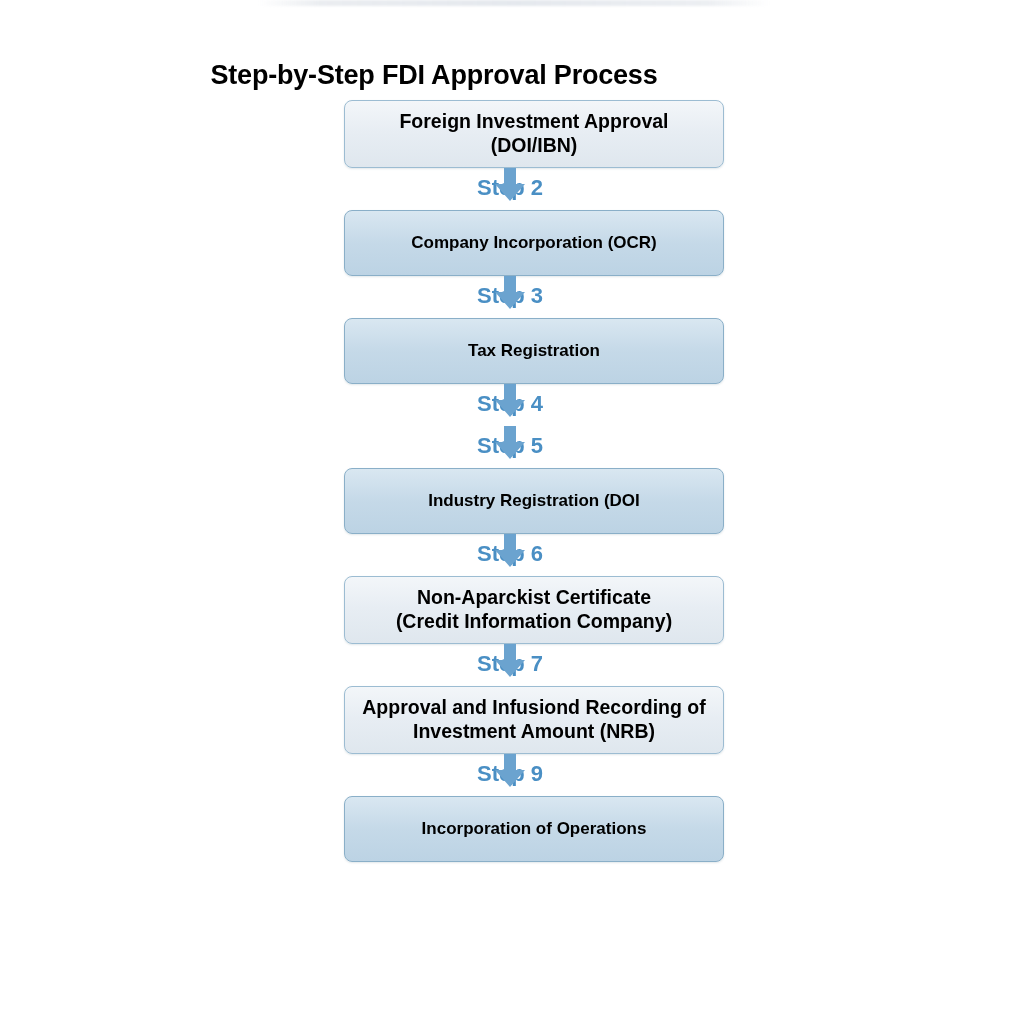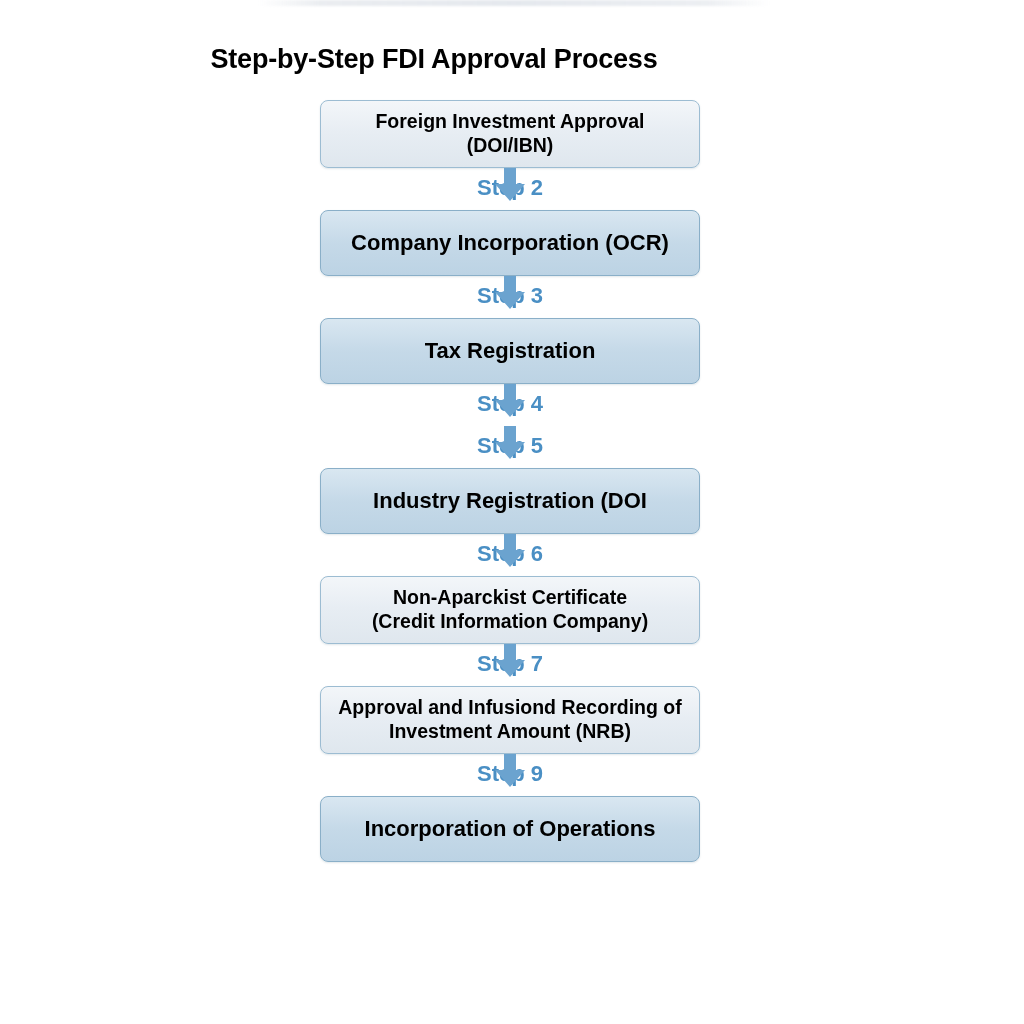--- a/index.html
+++ b/index.html
@@ -33,21 +33,21 @@
         rgba(238,240,243,0) 0%,
         rgba(231,234,238,0.85) 12%,
         rgba(226,230,236,0.9) 50%,
         rgba(233,236,240,0.85) 88%,
         rgba(240,242,245,0) 100%);
     filter: blur(1.2px);
   }
 
   .chart-title {
     position: absolute;
-    top: 44px;
+    top: 60px;
     left: 0;
     width: 868px;
     text-align: center;
     font-size: 27px;
     font-weight: bold;
     color: #000000;
     letter-spacing: -0.2px;
   }
 
   .flow-column {
@@ -66,34 +66,35 @@
     display: flex;
     align-items: center;
     justify-content: center;
     text-align: center;
     color: #000000;
     font-weight: bold;
     line-height: 1.22;
     padding: 6px 14px;
     box-shadow: 0 1px 2px rgba(90,120,140,0.18);
     z-index: 1;
+    margin-left: 24px;
   }
 
   
   .tint-pale {
     background: linear-gradient(180deg, #f3f6f9 0%, #e7edf3 48%, #dfe7ee 100%);
     border-color: #9cbcd2;
   }
   .tint-blue {
     background: linear-gradient(180deg, #d9e7f1 0%, #c5d9e8 50%, #bcd3e4 100%);
     border-color: #8aafc8;
   }
 
   .node-h1 { height: 68px; font-size: 19.5px; }
-  .node-h2 { height: 66px; font-size: 22px; }
+  .node-h2 { height: 66px; font-size: 17px; }
 
   .node-label {
     display: block;
     white-space: pre-line;
   }
 
   
   .connector {
     position: relative;
     width: 380px;

